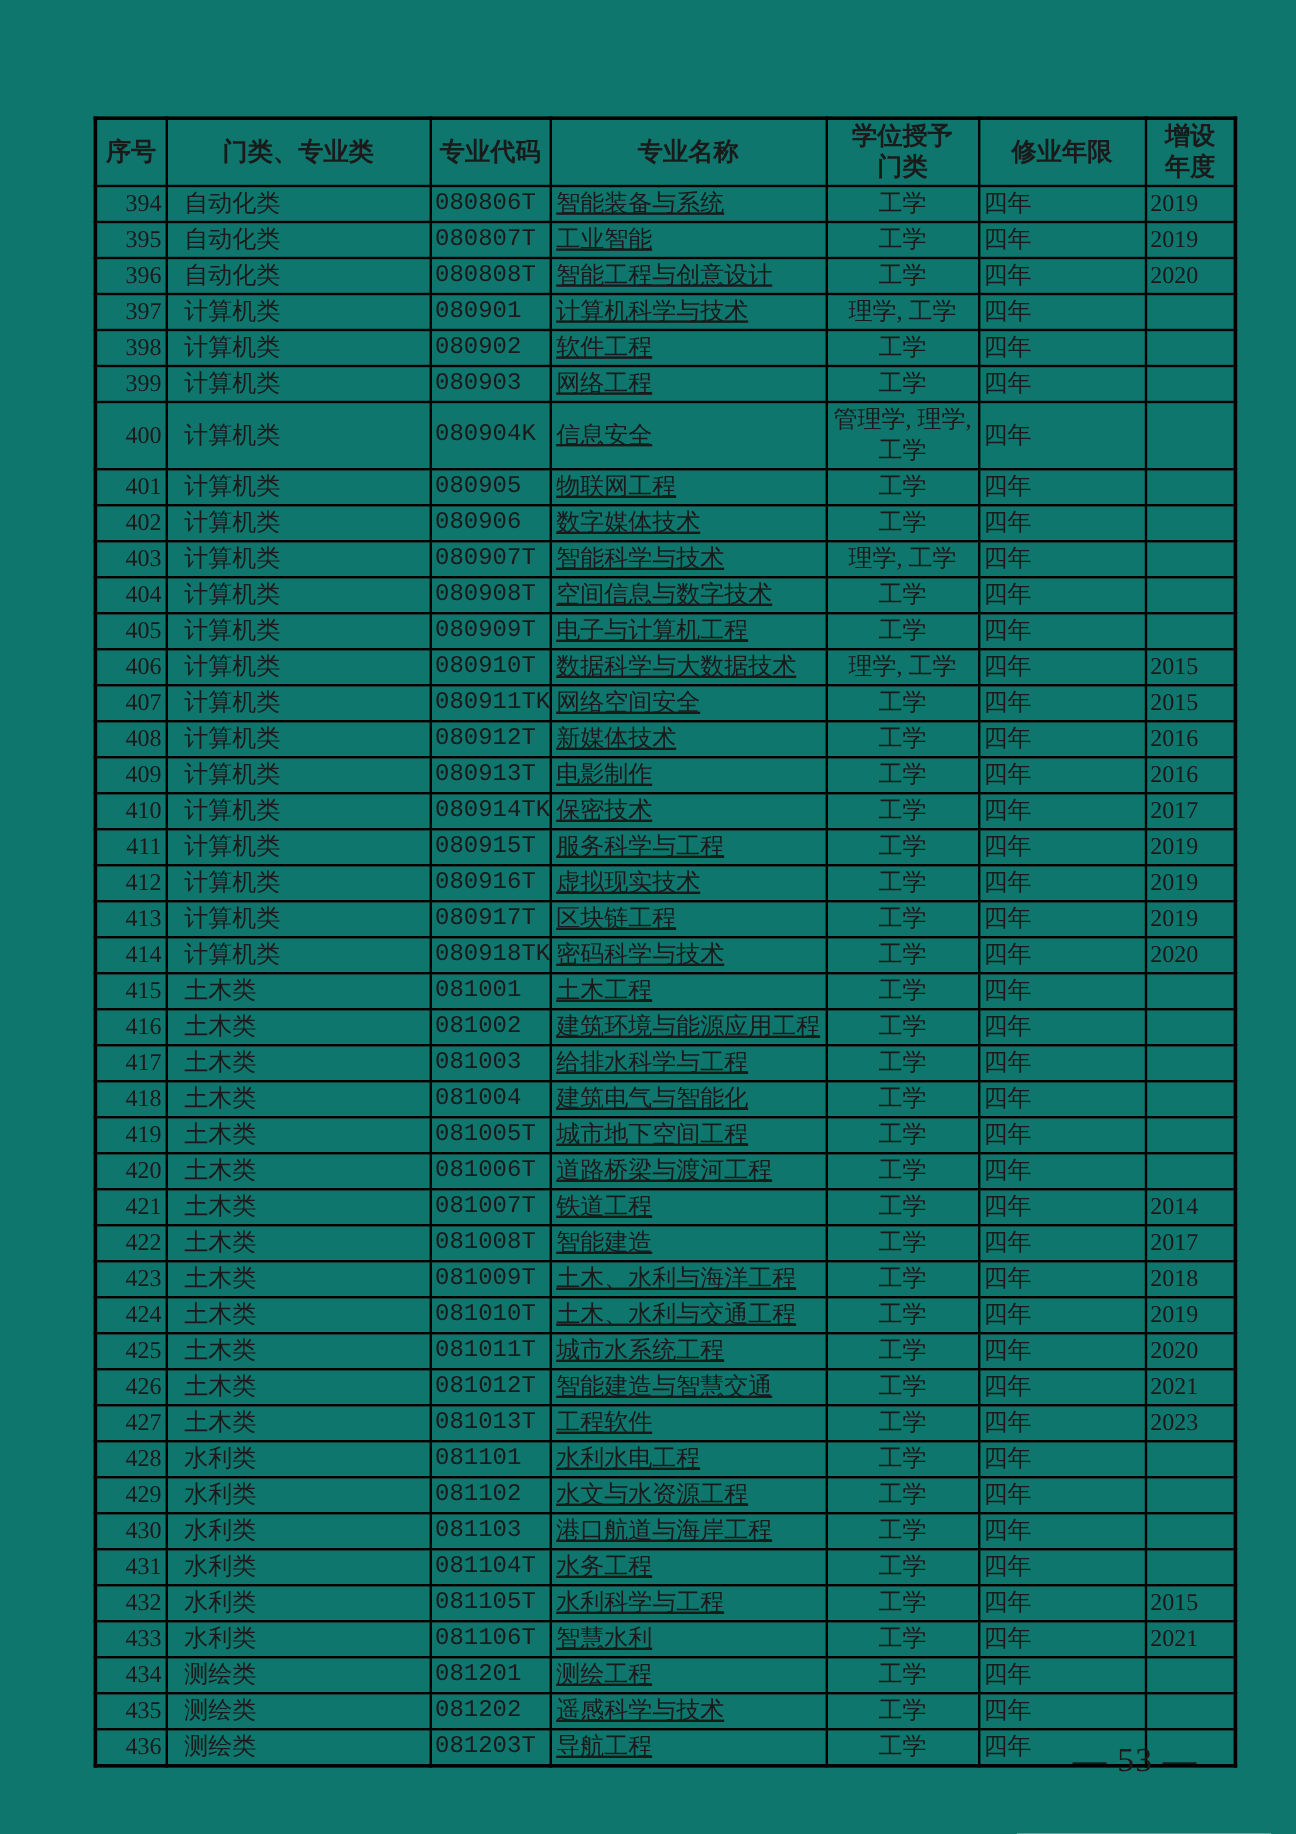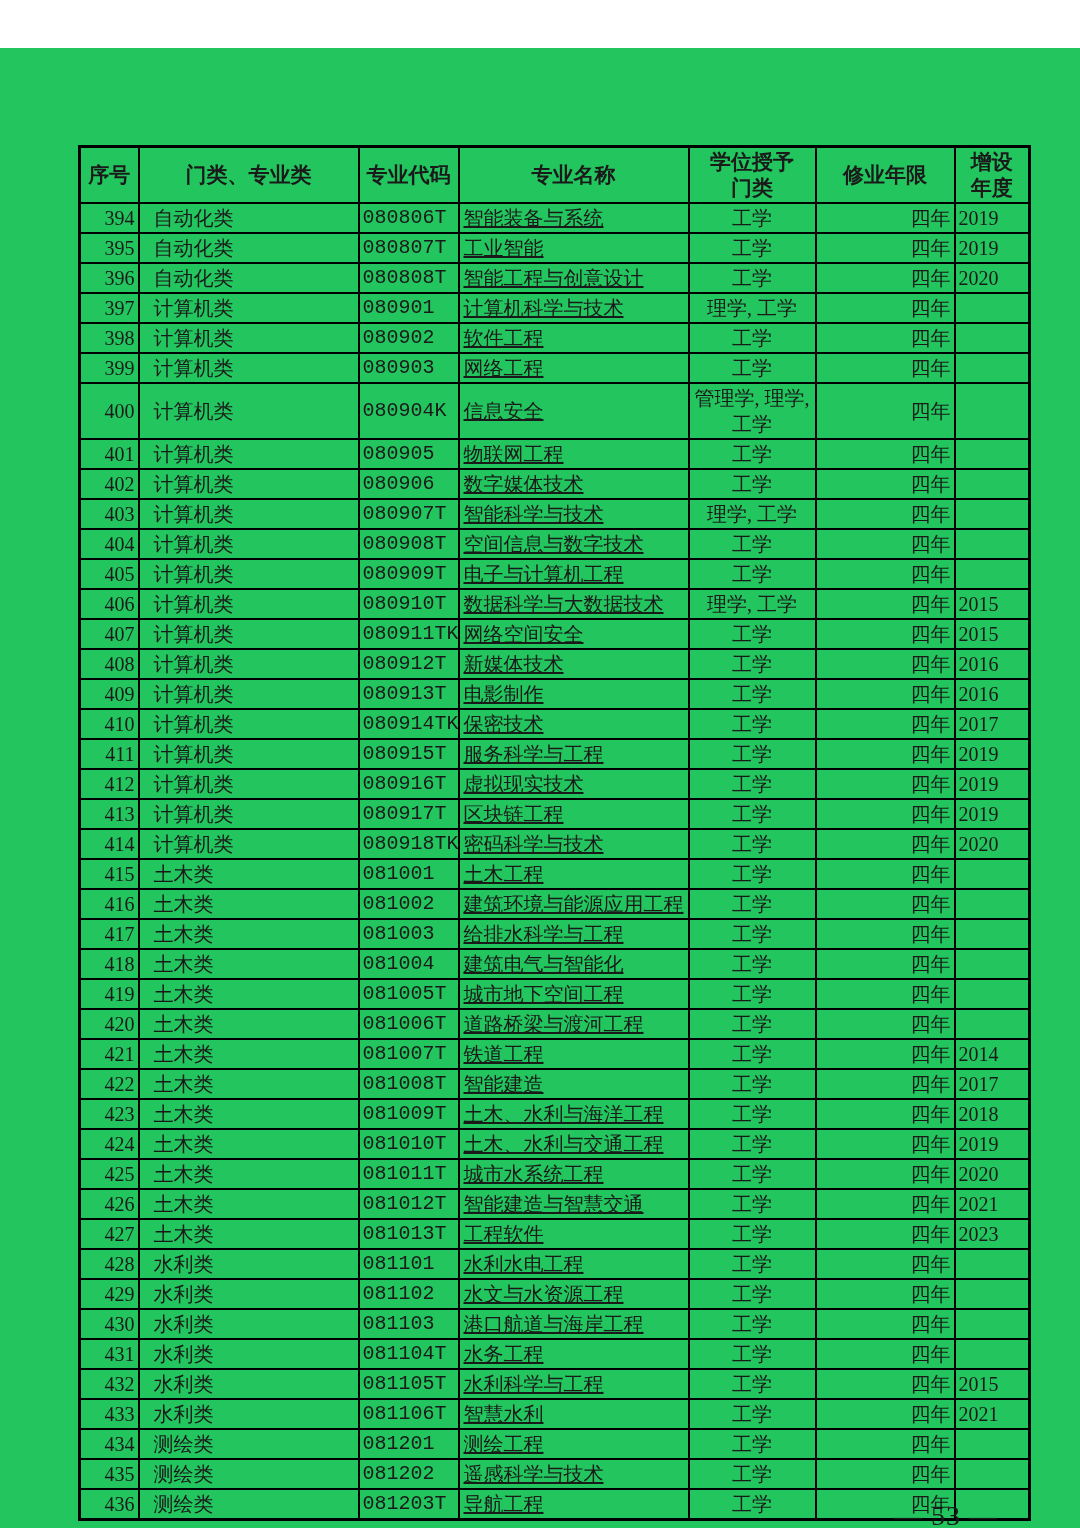--- a/index.html
+++ b/index.html
@@ -11,22 +11,21 @@
     width: 1080px;
     height: 1528px;
     position: relative;
     font-family: "Liberation Serif", "DejaVu Serif", serif;
     color: #1a1a1a;
     overflow: hidden;
   }
   .page {
     position: absolute;
     inset: 0;
-    background: #22c55e;
-    margin-top: 48px;
+    background: #0f766e;
   }
   table.majors-table {
     position: absolute;
     left: 78px;
     top: 97px;
     width: 924px;
     border-collapse: collapse;
     table-layout: fixed;
     border: 3px solid #000;
   }
@@ -59,21 +58,21 @@
   .col-name     { width: 230px; }
   .col-degree   { width: 127px; }
   .col-duration { width: 139px; }
   .col-year     { width: 75px;  }
 
   td.col-index    { text-align: right; }
   td.col-category { text-align: left; padding-left: 14px; white-space: nowrap; }
   td.col-code     { text-align: left; padding-left: 3px; white-space: nowrap; font-family: Liberation Mono, monospace; }
   td.col-name     { text-align: left; padding-left: 4px; padding-right: 1px; white-space: nowrap; text-decoration: underline; }
   td.col-degree   { text-align: center; padding: 1px 3px; }
-  td.col-duration { text-align: right; }
+  td.col-duration { text-align: left; }
   td.col-year     { text-align: left; }
 
   .page-number {
     position: absolute;
     top: 1455px;
     right: 82px;
     font-size: 28px;
     line-height: 26px;
     color: #1a1a1a;
     letter-spacing: 1px;

